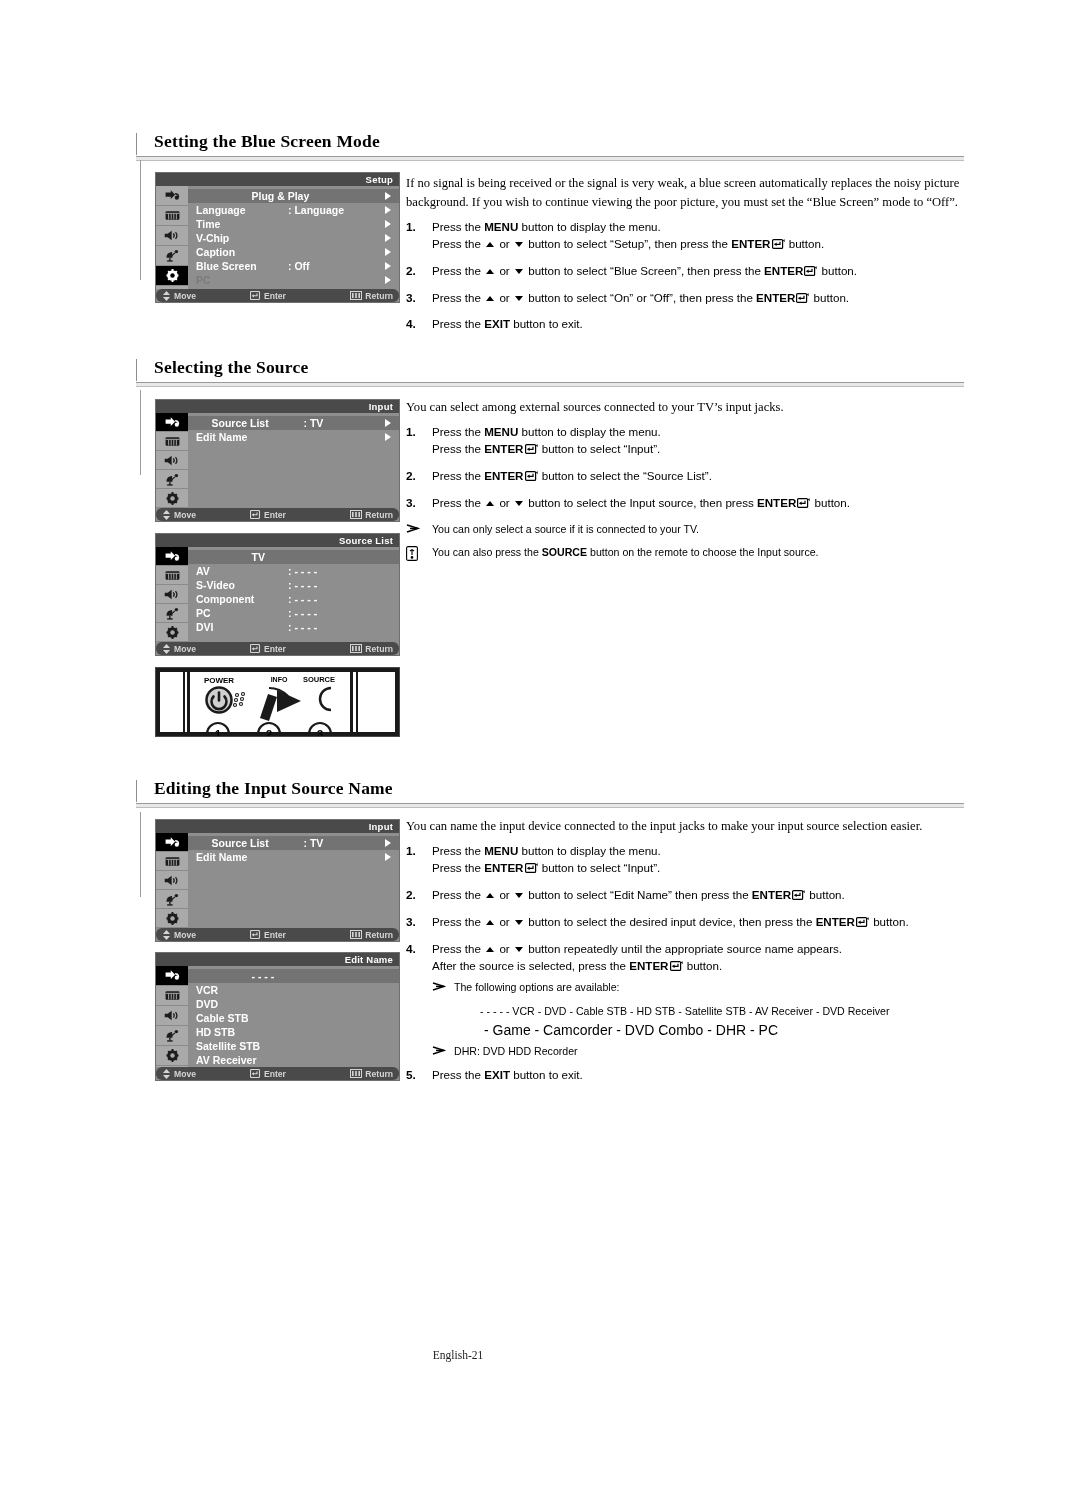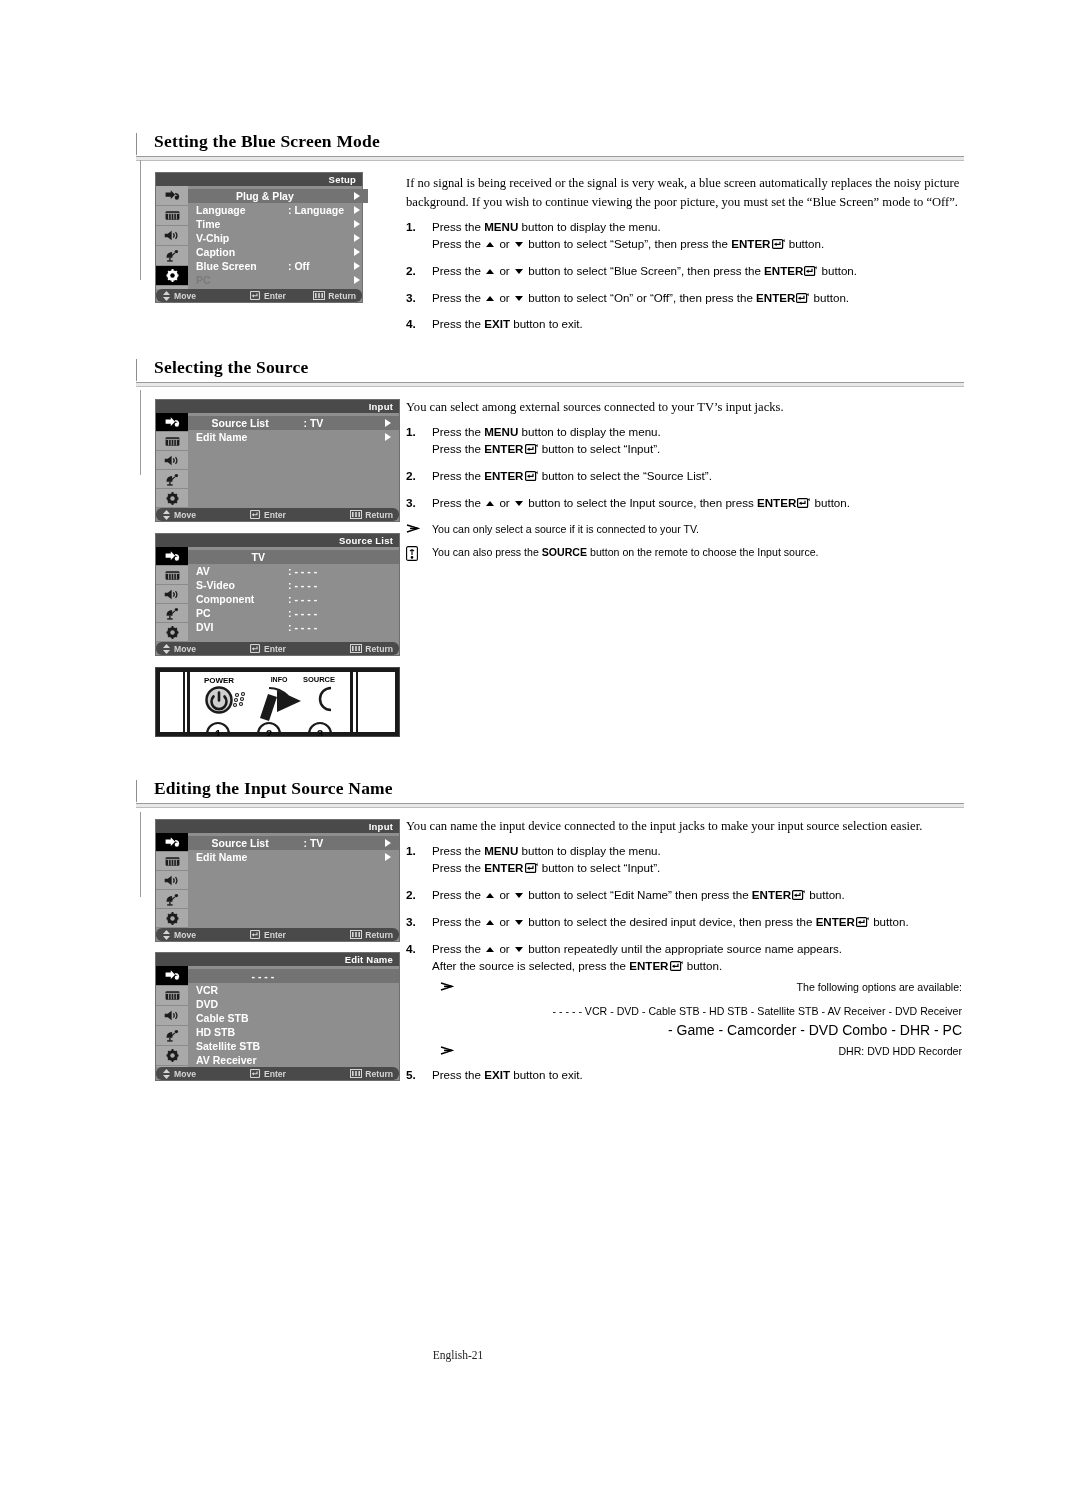--- a/index.html
+++ b/index.html
@@ -277,21 +277,21 @@
   <div class="section" style="top:131px;">
     <div style="position:relative;">
       <div class="sec-left-tick"></div>
       <div class="sec-head">Setting the Blue Screen Mode</div>
     </div>
     <div class="sec-rule"></div>
   </div>
 
   <div class="left-rule" style="left:140px; top:160px; height:120px;"></div>
 
-  <div class="osd" id="osd-0" style="left:155px; top:172px; width:208px;">
+  <div class="osd" id="osd-0" style="left:155px; top:172px; width:245px;">
     <div class="osd-title">Setup</div>
     <div class="osd-body" style="height:103px;">
       <div class="osd-rail">
           <div class="rail-ic">
             <svg width="19" height="15" viewBox="0 0 22 17">
               <path d="M3 5 h6 v-2.5 l5 5 -5 5 V10 H3 Z" fill="#1c1c1c"></path>
               <circle cx="16" cy="11" r="2.4" fill="#1c1c1c"></circle>
               <path d="M14 6.5 q4 0 4 4" stroke="#1c1c1c" stroke-width="1.6" fill="none"></path>
             </svg>
           </div>
@@ -1082,21 +1082,21 @@
           <div class="step-t">
             <div>Press the <span class="uarw"></span> or <span class="darw"></span> button repeatedly until the appropriate source name appears.</div>
             <div>After the source is selected, press the <span class="b">ENTER</span><span class="enterkey"><svg width="13" height="10" viewBox="0 0 13 10">
                   <rect x="0.6" y="0.6" width="10" height="8.8" rx="1" fill="none" stroke="#000" stroke-width="1.2"></rect>
                   <path d="M8 2.8 v2.6 H3.8" stroke="#000" stroke-width="1.2" fill="none"></path>
                   <polygon points="4.6,3.4 4.6,7 1.8,5.2" fill="#000"></polygon>
                   <path d="M10.8 1.2 l1.8 -0.9 v3" fill="#000"></path>
                 </svg></span> button.</div>
           </div>
         </div>
-        <div style="margin-top: -4px; text-align: right;">
+        <div style="margin-top: -4px;">
           <div class="note ind">
             <span class="note-ic"><span><svg width="14" height="11" viewBox="0 0 14 11">
                   <path d="M1 2 L12 5.4 L1 9" stroke="#000" stroke-width="1.5" fill="none"></path>
                   <line x1="4" y1="5.4" x2="12" y2="5.4" stroke="#000" stroke-width="1.5"></line>
                 </svg></span></span>
             <span class="note-t">The following options are available:</span>
           </div>
           <div class="sub-line">- - - -  - VCR - DVD - Cable STB - HD STB - Satellite STB - AV Receiver - DVD Receiver</div>
           <div class="sub-line2">- Game - Camcorder - DVD Combo - DHR - PC</div>
           <div class="note ind" style="margin-top:3px;">

